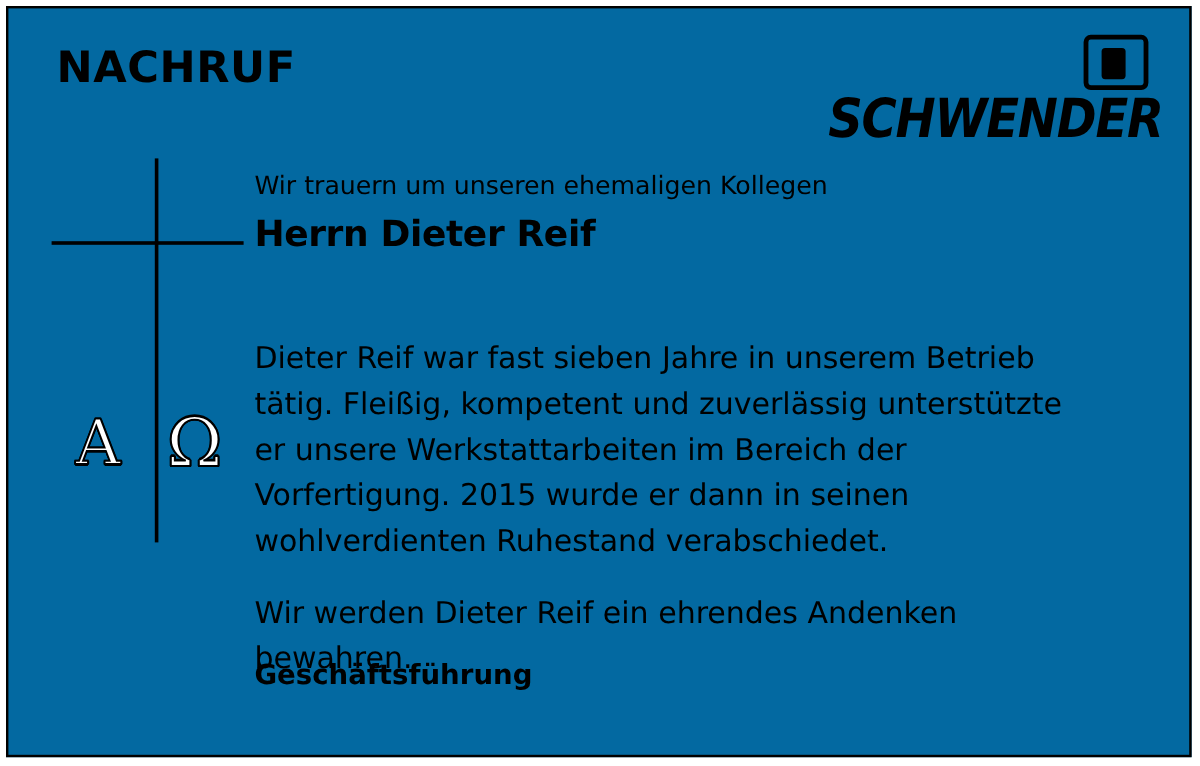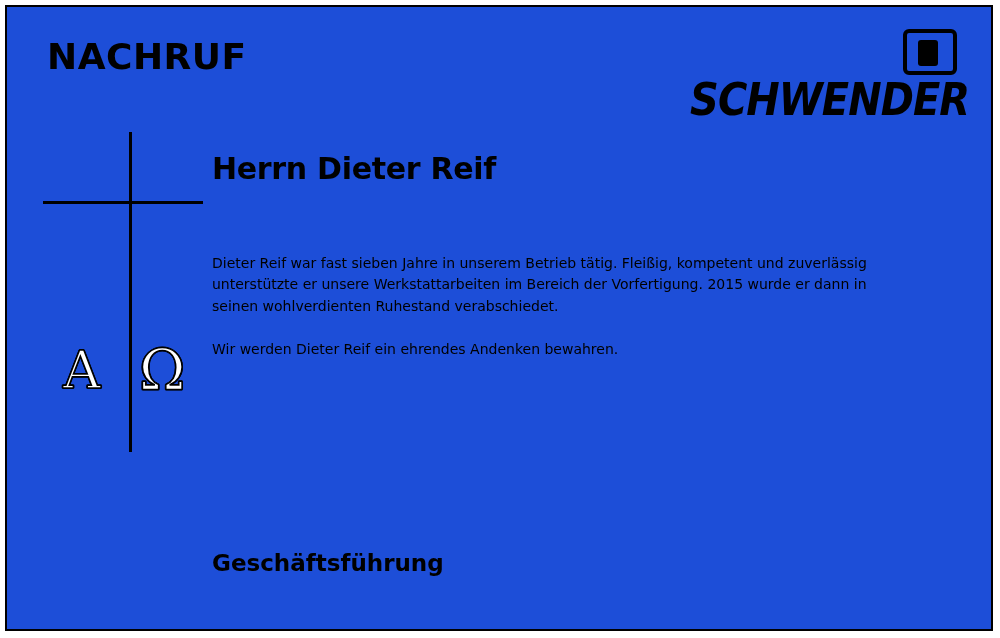--- a/index.html
+++ b/index.html
@@ -14,21 +14,21 @@
     color: #000000;
     overflow: hidden;
   }
   .obituary {
     position: relative;
     width: 988px;
     height: 626px;
     margin: 5px;
     border: 2px solid #000000;
     box-sizing: border-box;
-    background: #1d4ed8;
+    background: #0369a1;
   }
 
   
   .header-title {
     position: absolute;
     left: 40px;
     top: 32px;
     font-family: "DejaVu Sans", sans-serif;
     font-weight: bold;
     font-size: 36px;
@@ -144,21 +144,21 @@
     font-size: 30px;
     font-weight: bold;
     letter-spacing: -0.3px;
     margin: 10px 0 0 0;
     line-height: 1.1;
   }
   .body-block {
     margin-top: 68px;
   }
   .para {
-    font-size: 14px;
+    font-size: 25px;
     line-height: 1.52;
     margin: 0 0 22px 0;
     text-align: left;
   }
   .para:last-child { margin-bottom: 0; }
   .para-main {
     width: 700px;
   }
   .signature {
     position: absolute;
@@ -185,20 +185,21 @@
   </div>
 
   <div class="symbol">
     <div class="cross-vert"></div>
     <div class="cross-horz"></div>
     <div class="alpha">A</div>
     <div class="omega">Ω</div>
   </div>
 
   <div class="content">
+    <p class="lead">Wir trauern um unseren ehemaligen Kollegen</p>
 
     <h1 class="name">Herrn Dieter Reif</h1>
 
     <div class="body-block">
       <p class="para para-main">Dieter Reif war fast sieben Jahre in unserem Betrieb tätig. Fleißig, kompetent und zuverlässig unterstützte er unsere Werkstattarbeiten im Bereich der Vorfertigung. 2015 wurde er dann in seinen wohlverdienten Ruhestand verabschiedet.</p>
       <p class="para">Wir werden Dieter Reif ein ehrendes Andenken bewahren.</p>
     </div>
   </div>
 
   <div class="signature">

